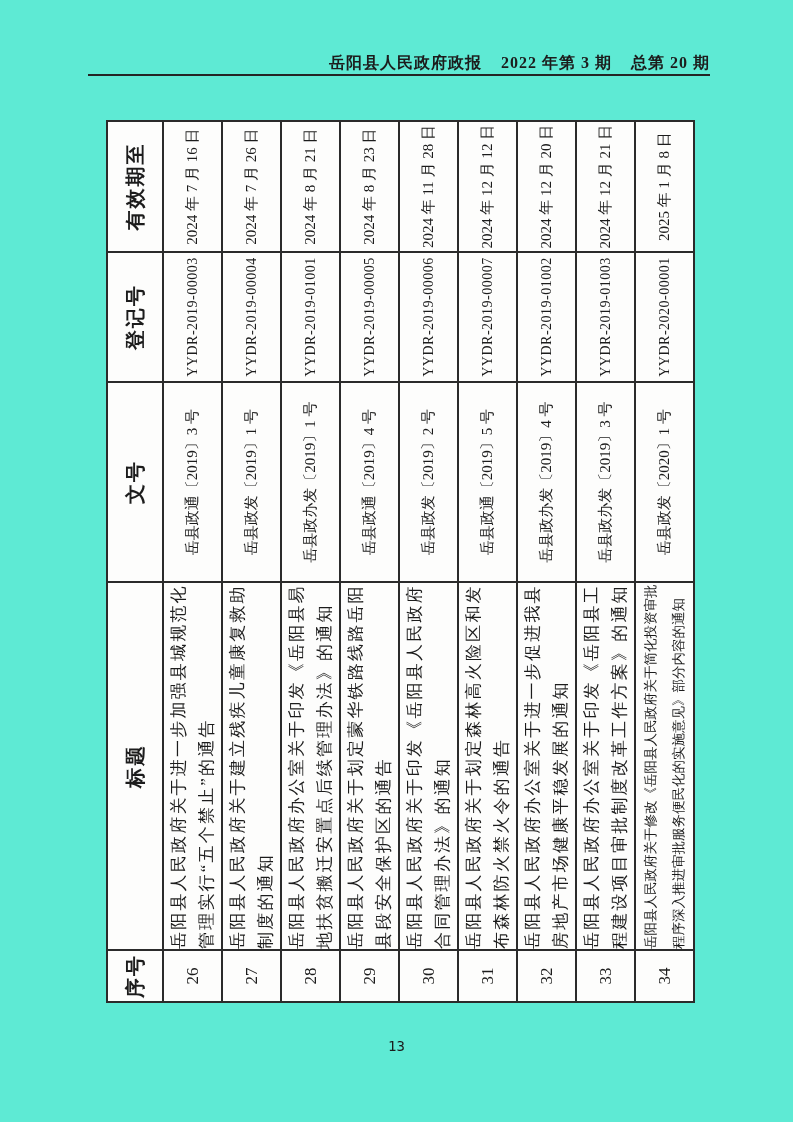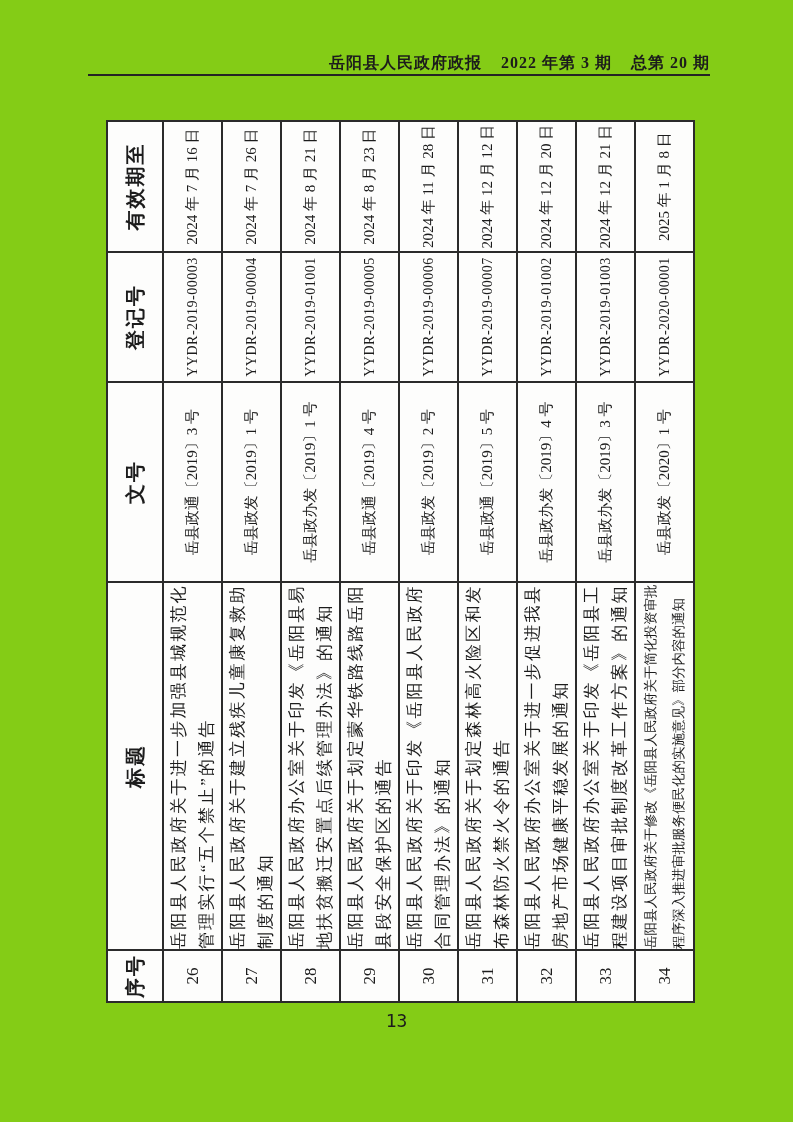--- a/index.html
+++ b/index.html
@@ -5,21 +5,21 @@
   html, body { margin: 0; padding: 0; }
   body {
     width: 793px; height: 1122px;
     background: #e9e9e9;
     font-family: "Liberation Serif", "DejaVu Serif", serif;
     color: #1c1c1c;
   }
   .page {
     position: relative;
     width: 793px; height: 1122px;
-    background: #84cc16;
+    background: #5eead4;
     overflow: hidden;
   }
   
   .page-header {
     position: absolute;
     top: 53px; right: 83px;
     font-size: 16px; font-weight: bold;
     letter-spacing: 1px;
     white-space: nowrap;
   }
@@ -84,24 +84,24 @@
     text-align: center; vertical-align: middle;
     font-size: 14px; letter-spacing: 0.5px; white-space: nowrap;
   }
   td.valid {
     text-align: center; vertical-align: middle;
     font-size: 15px; white-space: nowrap;
   }
   
   .page-number {
     position: absolute;
-    left: 0; top: 1010px;
+    left: 0; top: 1038px;
     width: 793px;
     text-align: center;
-    font-size: 18px;
+    font-size: 14px;
     font-family: "DejaVu Sans Mono", "Liberation Mono", monospace;
   }
 </style>
 </head>
 <body>
 
 <div class="page">
 
   <div class="page-header">
     <span class="seg">岳阳县人民政府政报</span>

